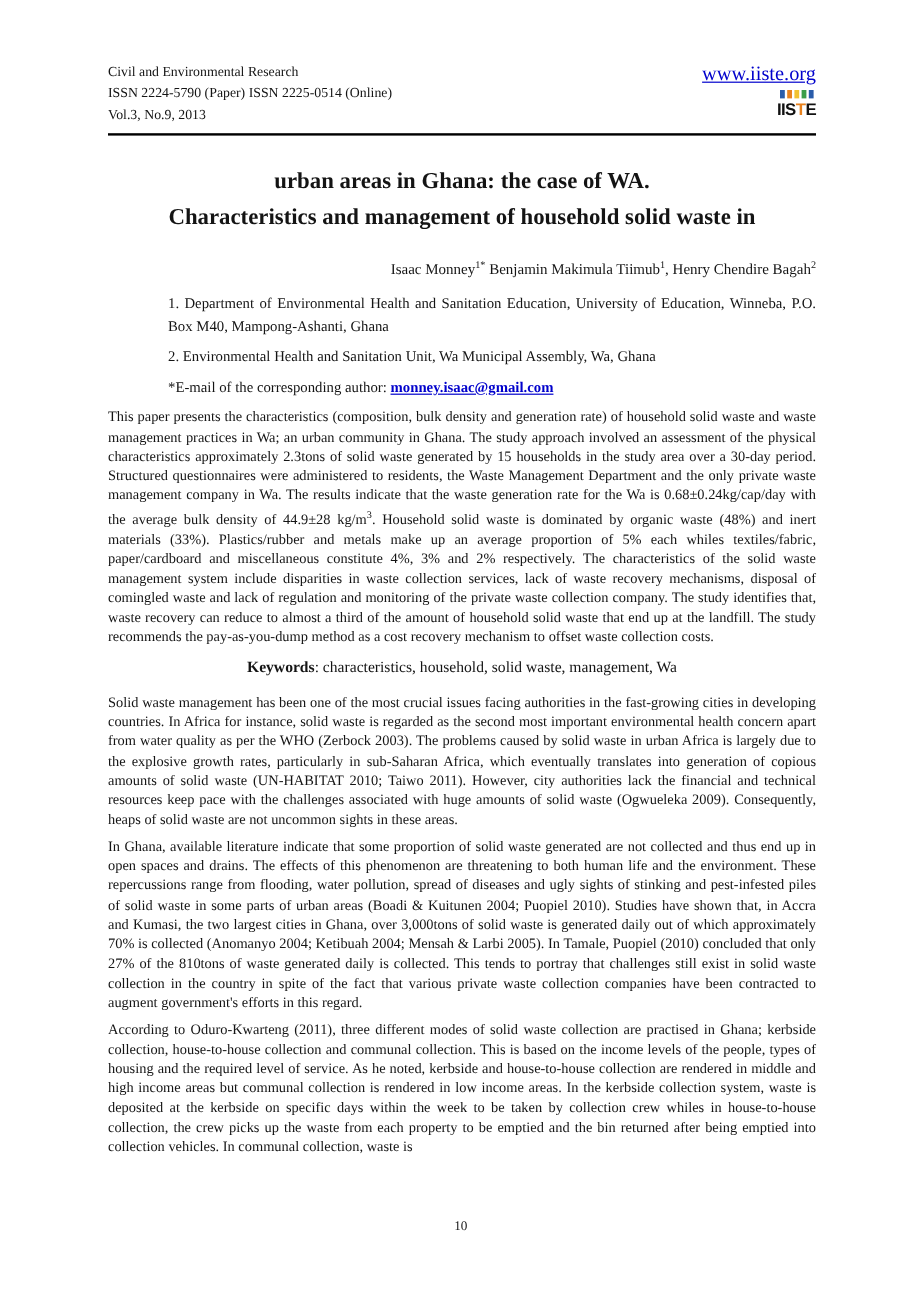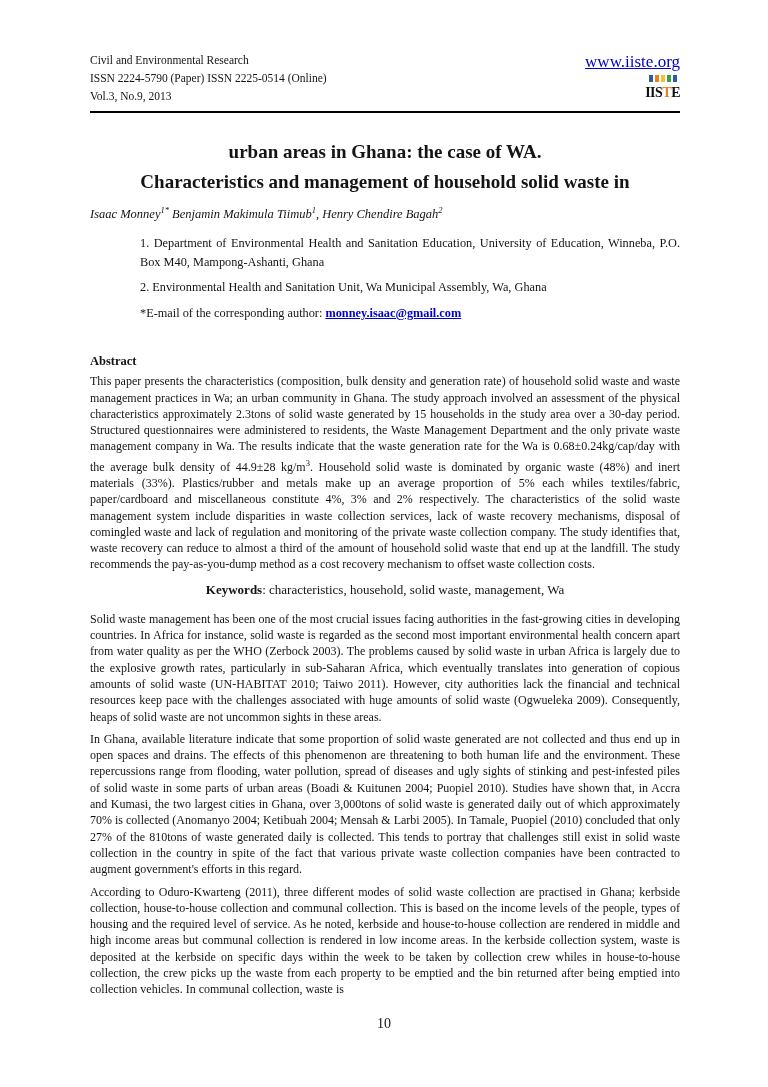--- a/index.html
+++ b/index.html
@@ -19,41 +19,41 @@
   .header-right { text-align:right; }
   .site-link { font-size:17px; color:#0000cc; text-decoration:underline; display:inline-block; }
   .logo { margin-top:3px; display:inline-block; text-align:center; }
   .logo-bars { display:flex; gap:2px; justify-content:center; height:7px; margin-bottom:1px; }
   .logo-bars i { display:block; width:4px; height:7px; }
   .logo-bars i:nth-child(1){ background:#2a5caa; }
   .logo-bars i:nth-child(2){ background:#e8821e; }
   .logo-bars i:nth-child(3){ background:#f2c230; }
   .logo-bars i:nth-child(4){ background:#3a9e49; }
   .logo-bars i:nth-child(5){ background:#2a5caa; }
-  .logo-text { font-family:Liberation Serif, serif; font-weight:bold; font-size:14px; line-height:13px; color:#111; letter-spacing:-0.5px; }
+  .logo-text { font-family:Liberation Sans, sans-serif; font-weight:bold; font-size:14px; line-height:13px; color:#111; letter-spacing:-0.5px; }
   .logo-text .t { color:#e8821e; }
   .rule { border-bottom:2px solid #000; margin-top:6px; }
 
   
   .paper-title { margin-top:24px; text-align:center; font-weight:bold; font-size:19px; line-height:1.55; }
-  .authors { margin-top:9px; text-align:left; font-size:12.5px;font-style:italic; }
+  .authors { margin-top:19px; text-align:right; font-size:12.5px; }
   sup { font-size:8.5px; }
   .affiliations { margin-top:12px; margin-left:50px; font-size:12.3px; line-height:1.5; }
   .affiliations p { margin:0 0 7px 0; text-align:justify; }
   .email-link { color:#0000cc; text-decoration:underline;font-weight:bold; }
 
   
   .section-heading { font-weight:bold; font-size:12.5px; margin:0; }
   .abstract-heading { margin-top:32px; }
   .body-par { font-size:12px; line-height:16.3px; text-align:justify; margin:4px 0 0 0; }
   .keywords-line { font-size:13px; margin-top:9px;text-align:center; }
   .intro-heading { margin-top:34px; }
   .intro-par { margin-top:6px; }
 
-  .page-number { position:absolute; top:1016px; left:0; width:100%; text-align:center; font-size:14px; }
+  .page-number { position:absolute; top:1016px; left:0; width:100%; text-align:center; font-size:11px; }
 </style>
 </head>
 <body>
 
 <div class="content">
 
   <div class="header-row">
     <div class="journal-meta">
       <div>Civil and Environmental Research</div>
       <div>ISSN 2224-5790 (Paper) ISSN 2225-0514 (Online)</div>
@@ -82,21 +82,20 @@
   </div>
 
   <div class="authors"><span>Isaac Monney</span><sup>1*</sup><span> Benjamin Makimula Tiimub</span><sup>1</sup><span>, Henry Chendire Bagah</span><sup>2</sup></div>
 
   <div class="affiliations">
     <p>1. Department of Environmental Health and Sanitation Education, University of Education,  Winneba, P.O. Box M40, Mampong-Ashanti, Ghana</p>
     <p>2. Environmental Health and Sanitation Unit, Wa Municipal Assembly, Wa, Ghana</p>
     <p><span>*E-mail of the corresponding author: </span><a href="#" class="email-link">monney.isaac@gmail.com</a></p>
   </div>
 
-  <p class="section-heading abstract-heading">Abstract</p>
   <p class="body-par"><span>This paper presents the characteristics (composition, bulk density and generation rate) of household solid waste and waste management practices in Wa; an urban community in Ghana. The study approach involved an assessment of the physical characteristics approximately 2.3tons of solid waste generated by 15 households in the study area over a 30-day period. Structured questionnaires were administered to residents, the Waste Management Department and the only private waste management company in Wa. The results indicate that the waste generation rate for the Wa is 0.68±0.24kg/cap/day with the average bulk density of 44.9±28 kg/m</span><sup>3</sup><span>. Household solid waste is dominated by organic waste (48%) and inert materials (33%). Plastics/rubber and metals make up an average proportion of 5% each whiles textiles/fabric, paper/cardboard and miscellaneous constitute 4%, 3% and 2% respectively. The characteristics of the solid waste management system include disparities in waste collection services, lack of waste recovery mechanisms, disposal of comingled waste and lack of regulation and monitoring of the private waste collection company. The study identifies that, waste recovery can reduce to almost a third of the amount of household solid waste that end up at the landfill. The study recommends the pay-as-you-dump method as a cost recovery mechanism to offset waste collection costs.</span></p>
 
   <p class="keywords-line"><b>Keywords</b><span>: characteristics, household, solid waste, management, Wa</span></p>
 
   <p class="body-par intro-par">Solid waste management has been one of the most crucial issues facing authorities in the fast-growing cities in developing countries. In Africa for instance, solid waste is regarded as the second most important environmental health concern apart from water quality as per the WHO (Zerbock 2003). The problems caused by solid waste in urban Africa is largely due to the explosive growth rates, particularly in sub-Saharan Africa, which eventually translates into generation of copious amounts of solid waste (UN-HABITAT 2010; Taiwo 2011). However, city authorities lack the financial and technical resources keep pace with the challenges associated with huge amounts of solid waste (Ogwueleka 2009). Consequently, heaps of solid waste are not uncommon sights in these areas.</p>
   <p class="body-par intro-par">In Ghana, available literature indicate that some proportion of solid waste generated are not collected and thus end up in open spaces and drains. The effects of this phenomenon are threatening to both human life and the environment. These repercussions range from flooding, water pollution, spread of diseases and ugly sights of stinking and pest-infested piles of solid waste in some parts of urban areas (Boadi &amp; Kuitunen 2004; Puopiel 2010). Studies have shown that, in Accra and Kumasi, the two largest cities in Ghana, over 3,000tons of solid waste is generated daily out of which approximately 70% is collected (Anomanyo 2004; Ketibuah 2004; Mensah &amp; Larbi 2005). In Tamale, Puopiel (2010) concluded that only 27% of the 810tons of waste generated daily is collected. This tends to portray that challenges still exist in solid waste collection in the country in spite of the fact that various private waste collection companies have been contracted to augment government's efforts in this regard.</p>
   <p class="body-par intro-par">According to Oduro-Kwarteng (2011), three different modes of solid waste collection are practised in Ghana; kerbside collection, house-to-house collection and communal collection. This is based on the income levels of the people, types of housing and the required level of service. As he noted, kerbside and house-to-house collection are rendered in middle and high income areas but communal collection is rendered in low income areas. In the kerbside collection system, waste is deposited at the kerbside on specific days within the week to be taken by collection crew whiles in house-to-house collection, the crew picks up the waste from each property to be emptied and the bin returned after being emptied into collection vehicles. In communal collection, waste is</p>
 
 </div>
 

